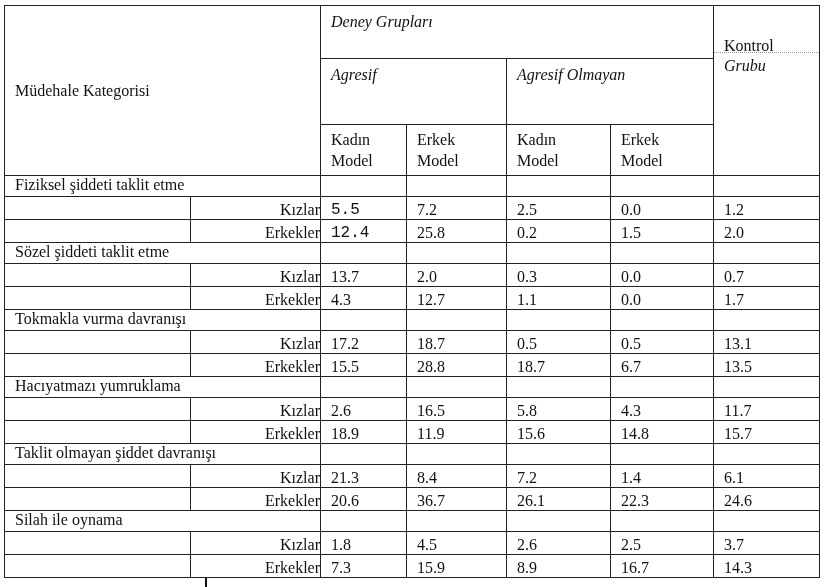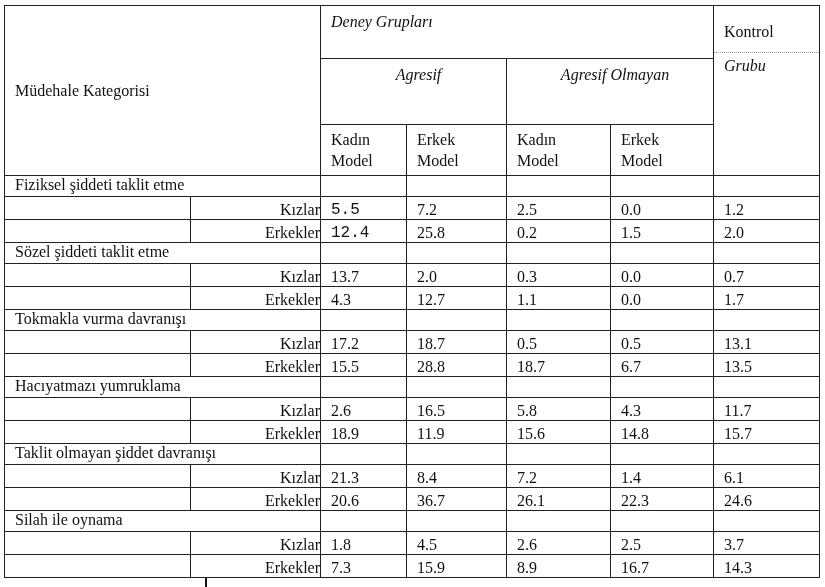--- a/index.html
+++ b/index.html
@@ -3,28 +3,28 @@
 <meta charset="utf-8">
 <style>
   html, body { margin: 0; padding: 0; background: #ffffff; }
   body { width: 825px; height: 587px; position: relative; overflow: hidden;
          font-family: "Liberation Serif", "DejaVu Serif", serif; color: #111; }
   .tbl { position: absolute; left: 4px; top: 5px; border-collapse: collapse;
          table-layout: fixed; width: 815px; }
   .tbl td { border: 1.5px solid #222; padding: 0 0 0 10px; font-size: 16px;
             line-height: 18px; vertical-align: top; overflow: hidden; white-space: nowrap; }
   .h1 td { height: 45px; }
-  .h2 td { height: 58px; text-align: center; }
+  .h2 td { height: 58px; }
   .h3 td { height: 46px; margin-top: 8px; }
   .cat td { height: 20px; }
   .dat td { height: 22px; vertical-align: bottom; }
   .hdr-text { padding-top: 7px !important; font-style: italic; }
   .muda { vertical-align: middle !important; padding-left: 10px !important; }
   .kontrol { position: relative; padding: 0 !important; }
-  .kontrol .k1 { position: absolute; left: 10px; top: 17px; }
+  .kontrol .k1 { position: absolute; left: 10px; top: 31px; }
   .kontrol .dots { position: absolute; left: 0; right: 0; top: 46px; border-top: 1.5px dotted #999; }
   .kontrol .k2 { position: absolute; left: 10px; top: 51px; font-style: italic; }
   .sub { padding-left: 10px !important; font-size: 15px; text-align: right; }
   .sans { font-family: Liberation Mono, monospace; font-size: 15px; }
   .two-line { line-height: 21px !important; padding-top: 4px !important; }
   .underline-mark { position: absolute; left: 205px; top: 578px; width: 2px; height: 9px; background: #111; }
 </style>
 </head>
 <body>
 

